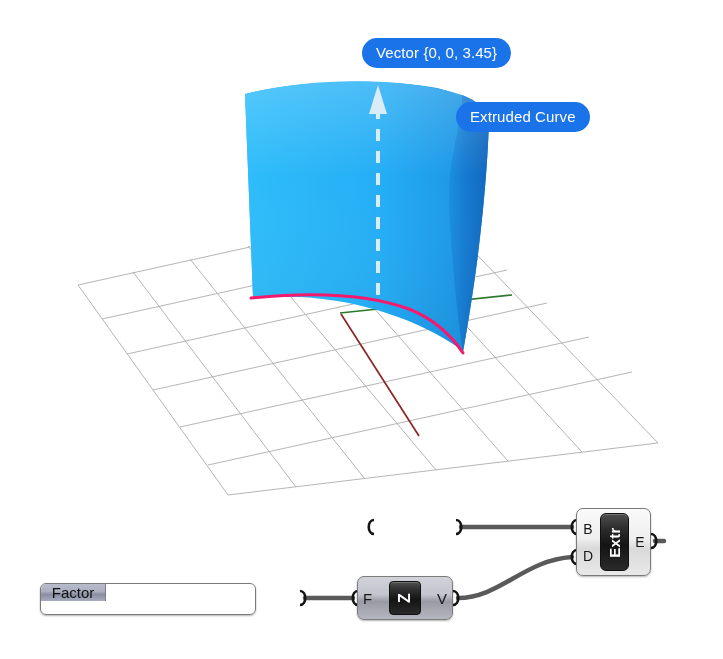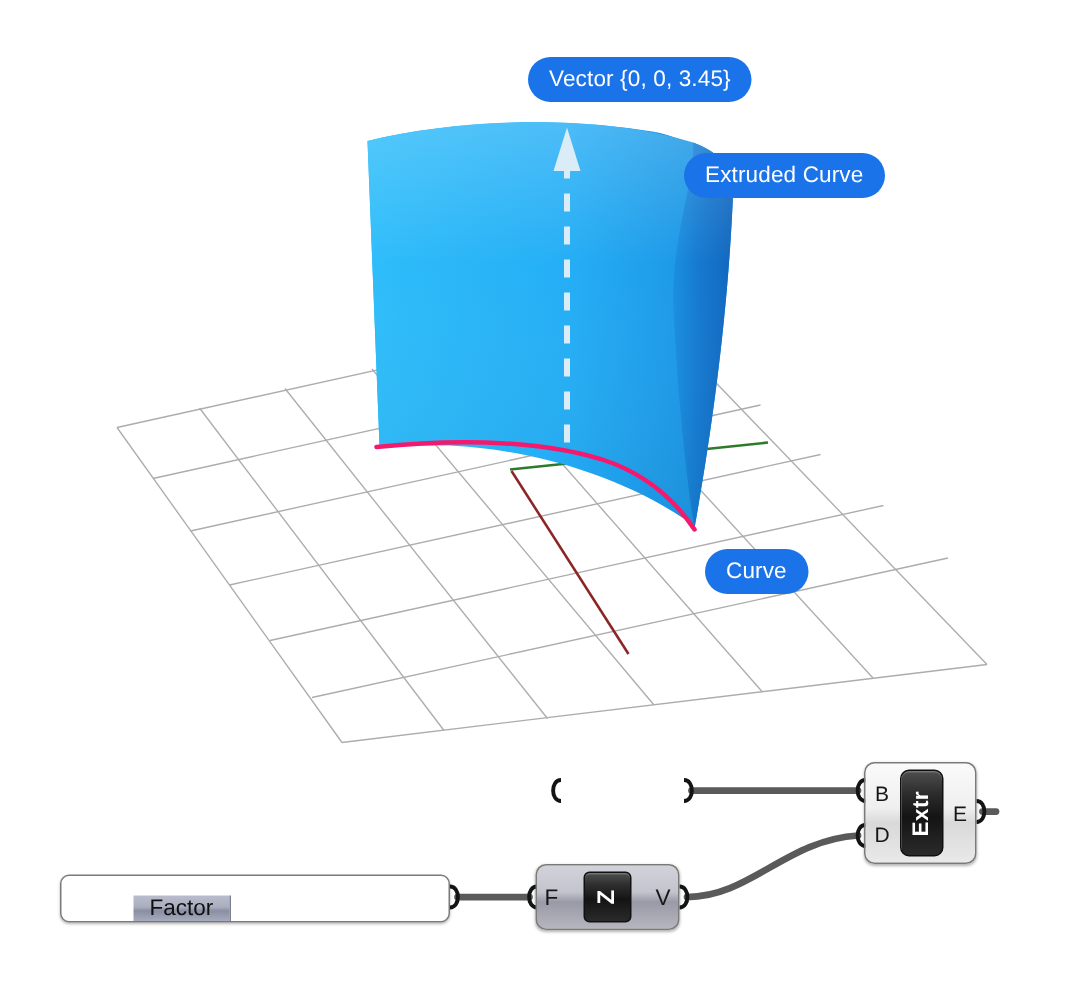--- a/index.html
+++ b/index.html
@@ -22,21 +22,21 @@
     background:#1a73e8;
     color:#ffffff;
     border-radius:999px;
     font-size:15px;
     line-height:1;
     padding:7px 14px 8px 14px;
     white-space:nowrap;
     letter-spacing:.1px;
     box-shadow:0 0 0 0 rgba(0,0,0,0);
   }
-  #pill-vector{left:352px;top:38px;}
+  #pill-vector{left:362px;top:38px;}
   #pill-extruded{left:456px;top:102px;}
   #pill-curve{left:470px;top:366px;}
 
   
   #gh{position:absolute;left:0;top:0;width:723px;height:659px;pointer-events:none;}
   .ghnode{position:absolute;pointer-events:auto;}
 
   
   .comp{
     border:1px solid #7a7a7a;
@@ -86,26 +86,25 @@
     align-items:center;justify-content:space-between;
     padding:0 5px;
   }
   #node-unitz .port-lbl{font-size:15px;}
   #node-unitz .icon-plate{width:30px;height:32px;border-radius:4px;}
   #node-unitz .icon-plate .vtext{font-size:16px;transform:rotate(-90deg);}
 
   
   #node-slider{left:40px;top:583px;}
   #node-slider .comp{
-    width:260px;height:32px;
+    width:216px;height:32px;
     border-radius:6px;
     overflow:hidden;
     background:none;
-    align-items:flex-end;
-    padding-left:48px;
+    align-items:flex-start;
   }
   .sl-name{
     width:64px;
     background:linear-gradient(to bottom,#b9bccb 0%,#aaaebf 45%,#898ea3 60%,#a7abbd 100%);
     border-right:1px solid #7e7e8c;
     display:flex;align-items:center;justify-content:center;
     font-size:15px;color:#101010;
   }
   .sl-track{
     flex:1;position:relative;
@@ -219,21 +218,20 @@
       <g>
         <path d="M 378,295 L 378,108" stroke="#d9ecf8" stroke-width="4" fill="none" stroke-dasharray="12 10" stroke-linecap="butt"></path>
         <path d="M 378,85 L 369,114 L 387,114 Z" fill="#d9ecf8"></path>
       </g>
     </svg>
 
     <div class="pill" id="pill-vector">Vector {0, 0, 3.45}</div>
 
     <div class="pill" id="pill-extruded">Extruded Curve</div>
 
-    <div class="pill" id="pill-curve">Curve</div>
   </div>
 
   <div id="gh">
 
     <svg width="723" height="659" style="position:absolute;left:0;top:0;">
 
       <path d="M 461,527 L 572,527" stroke="#5a5a5a" stroke-width="4.5" fill="none" stroke-linecap="round"></path>
 
       <path d="M 458,598 C 500,598 524,560 572,557" stroke="#5a5a5a" stroke-width="4.5" fill="none" stroke-linecap="round"></path>
 

